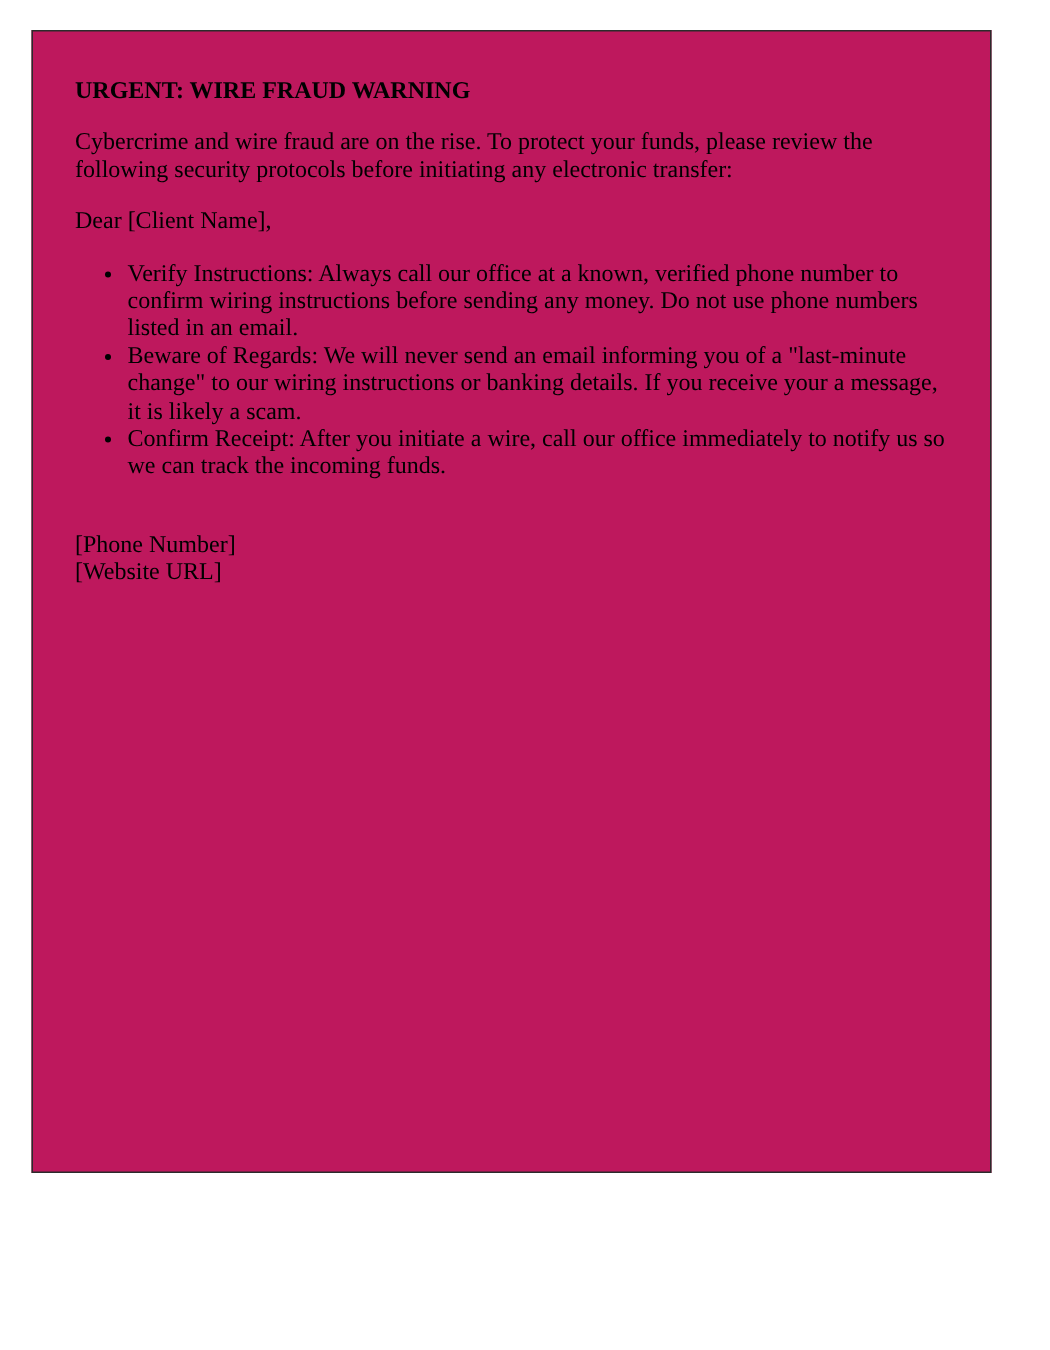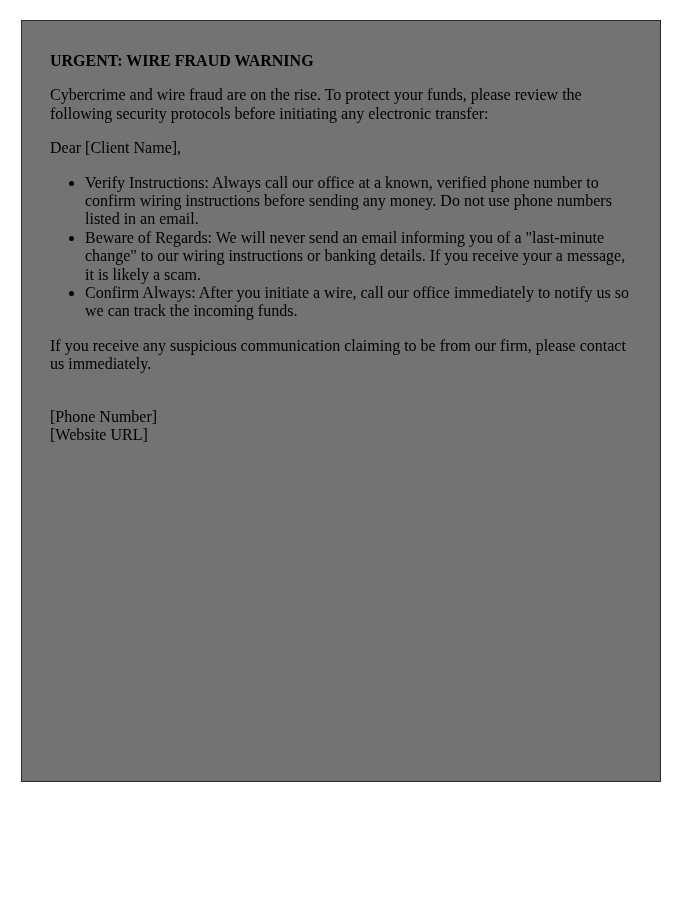--- a/index.html
+++ b/index.html
@@ -22,21 +22,21 @@
   }
   .letter {
     box-sizing: border-box;
     position: absolute;
     left: 21px;
     top: 20px;
     width: 640px;
     height: 762px;
     border: 1px solid #2b2b2b;
     padding: 15px 28px;
-    background: #737373;
+    background: #be185d;
   }
   .letter p {
     margin: 16px 0;
   }
   .heading {
     font-weight: bold;
   }
   .letter ul {
     margin: 16px 0;
     padding-left: 35px;
@@ -57,22 +57,21 @@
 
     <p class="heading">URGENT: WIRE FRAUD WARNING</p>
 
     <p>Cybercrime and wire fraud are on the rise. To protect your funds, please review the following security protocols before initiating any electronic transfer:</p>
 
     <p>Dear [Client Name],</p>
 
     <ul>
       <li><span class="bullet-label">Verify Instructions:</span><span> Always call our office at a known, verified phone number to confirm wiring instructions before sending any money. Do not use phone numbers listed in an email.</span></li>
       <li><span class="bullet-label">Beware of Regards:</span><span> We will never send an email informing you of a "last-minute change" to our wiring instructions or banking details. If you receive your a message, it is likely a scam.</span></li>
-      <li><span class="bullet-label">Confirm Always:</span><span> After you initiate a wire, call our office immediately to notify us so we can track the incoming funds.</span></li>
+      <li><span class="bullet-label">Confirm Receipt:</span><span> After you initiate a wire, call our office immediately to notify us so we can track the incoming funds.</span></li>
     </ul>
 
-    <p>If you receive any suspicious communication claiming to be from our firm, please contact us immediately.</p>
 
 
     <p><br><span>[Phone Number]</span><br><span>[Website URL]</span></p>
 
   </div>
 </div>
 
 </body></html>

